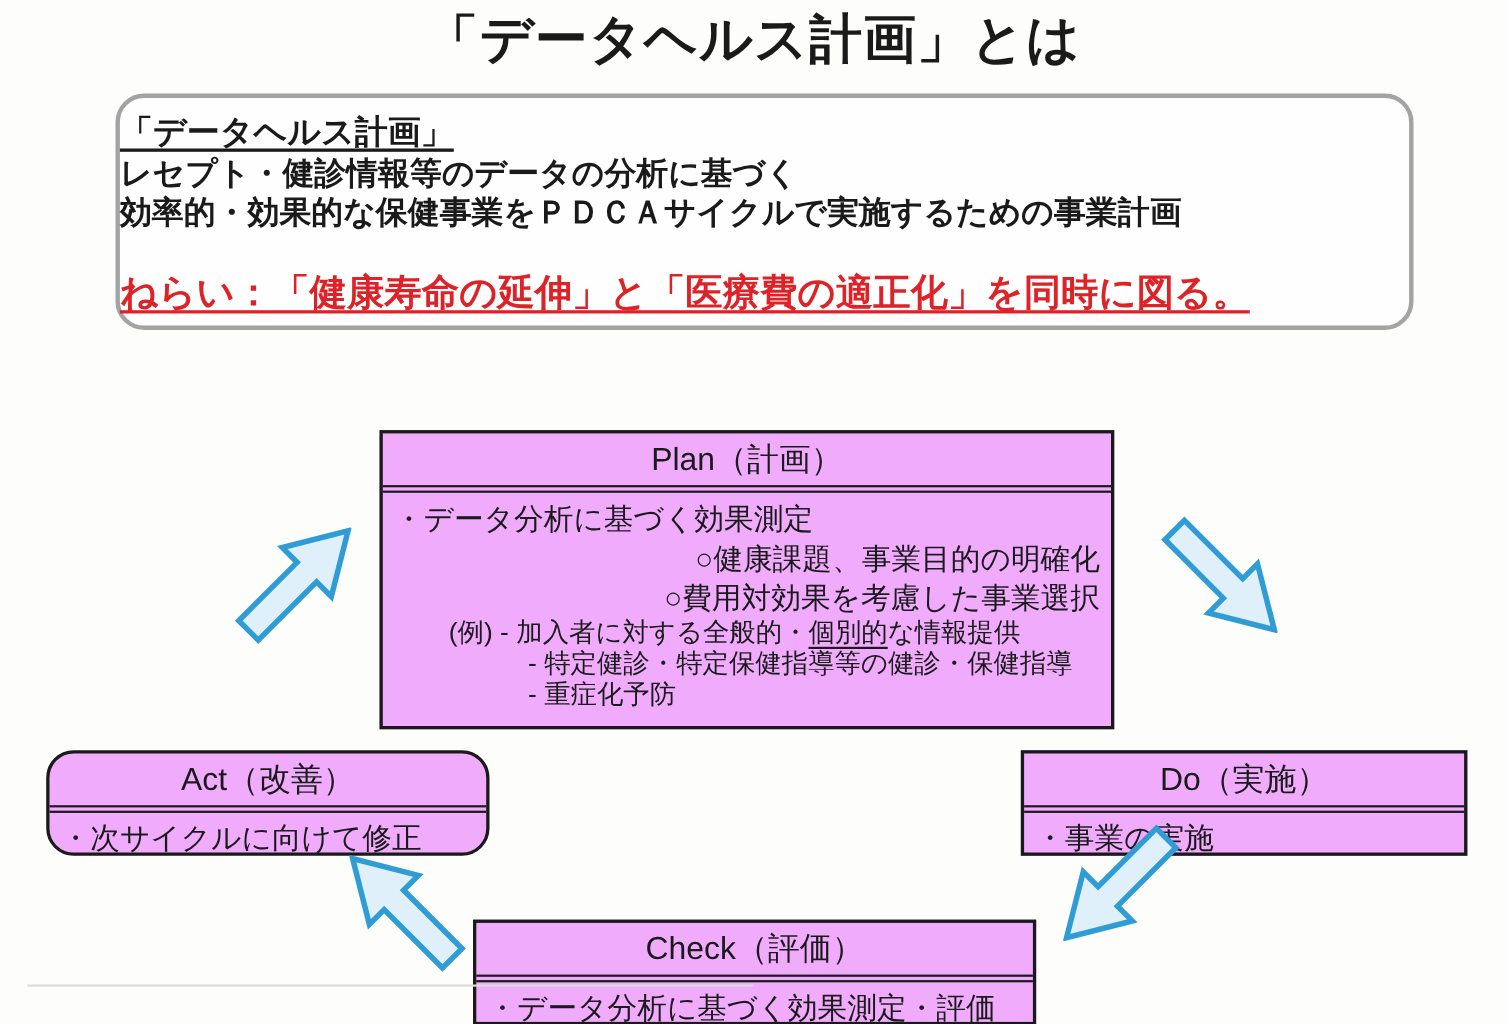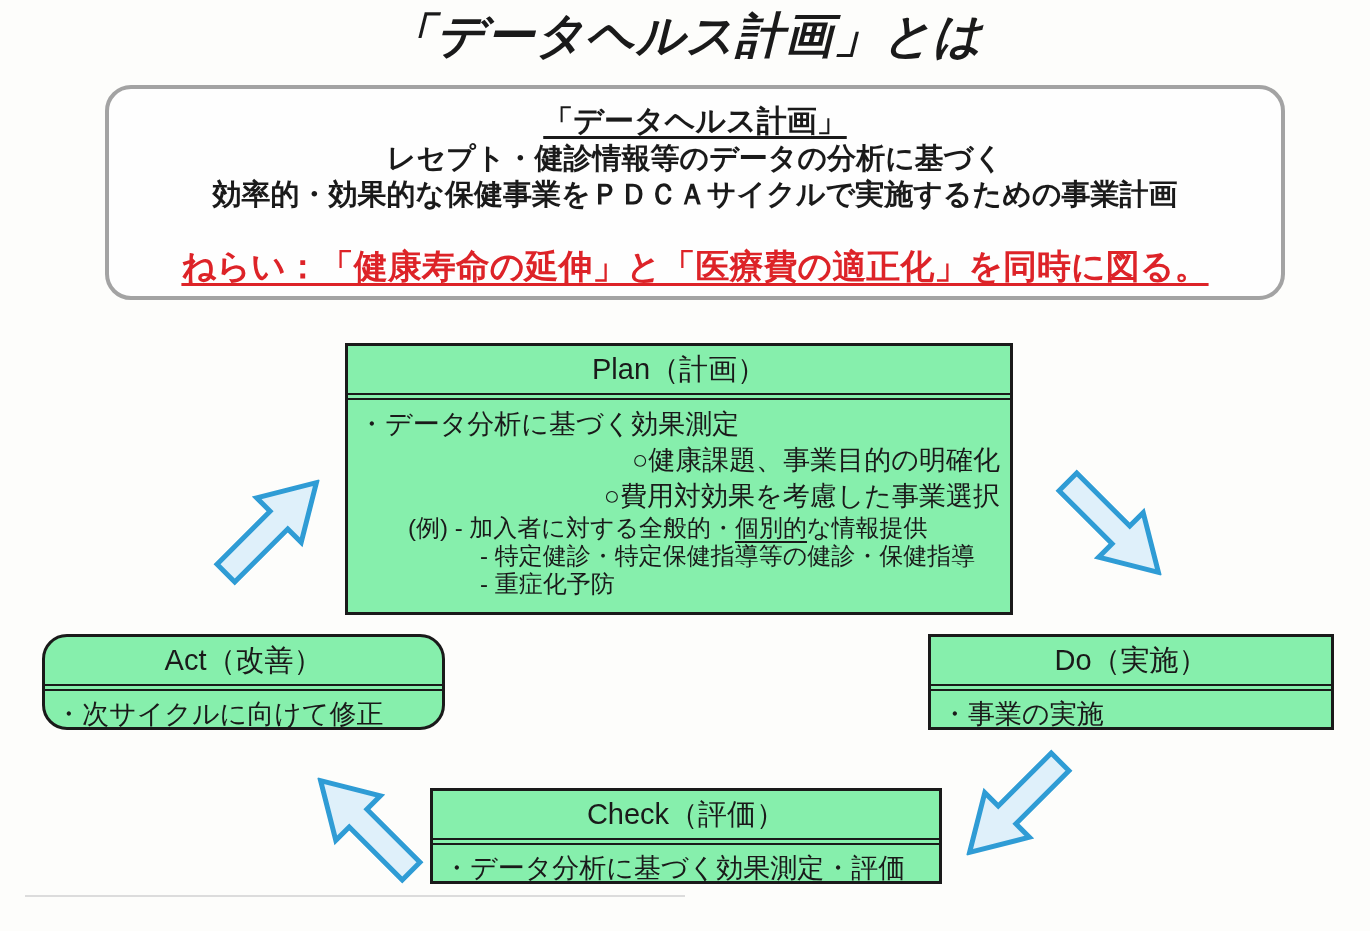--- a/index.html
+++ b/index.html
@@ -15,33 +15,31 @@
 
   
   .page-title {
     position: absolute;
     top: 4px; left: 0;
     width: 100%;
     text-align: center;
     font-size: 48px;
     font-weight: bold;
     letter-spacing: 1px;
-    font-style: italic;
   }
 
   
   .def-box {
     position: absolute;
     left: 105px; top: 85px;
     width: 1180px; height: 215px;
     box-sizing: border-box;
     border: 4px solid var(--border_gray, #a3a3a3);
     border-radius: 26px;
     background: #fefefe;
-    text-align: center;
   }
   .def-heading {
     margin-top: 13px;
     font-size: 30px;
     font-weight: bold;
     line-height: 38px;
   }
   .def-line {
     font-size: 29px;
     line-height: 36px;
@@ -54,21 +52,22 @@
     color: var(--aim_red, #dd2328);
     line-height: 36px;
   }
   .u { text-decoration: underline; text-underline-offset: 5px; }
 
   
   .pdca-box {
     position: absolute;
     box-sizing: border-box;
     border: 3px solid var(--line_black, #1a1a1a);
-    background: #86efac;
+    background: #f0abfc;
+    margin-top: 48px;
   }
   .pdca-header {
     text-align: center;
     font-size: 29px;
     padding: 4px 0 3px 0;
     border-bottom: 7px double var(--line_black, #1a1a1a);
   }
   .pdca-body { padding: 6px 10px 0 10px; font-size: 27px; }
 
   .box-plan  { left: 345px; top: 343px; width: 668px; height: 272px; }

